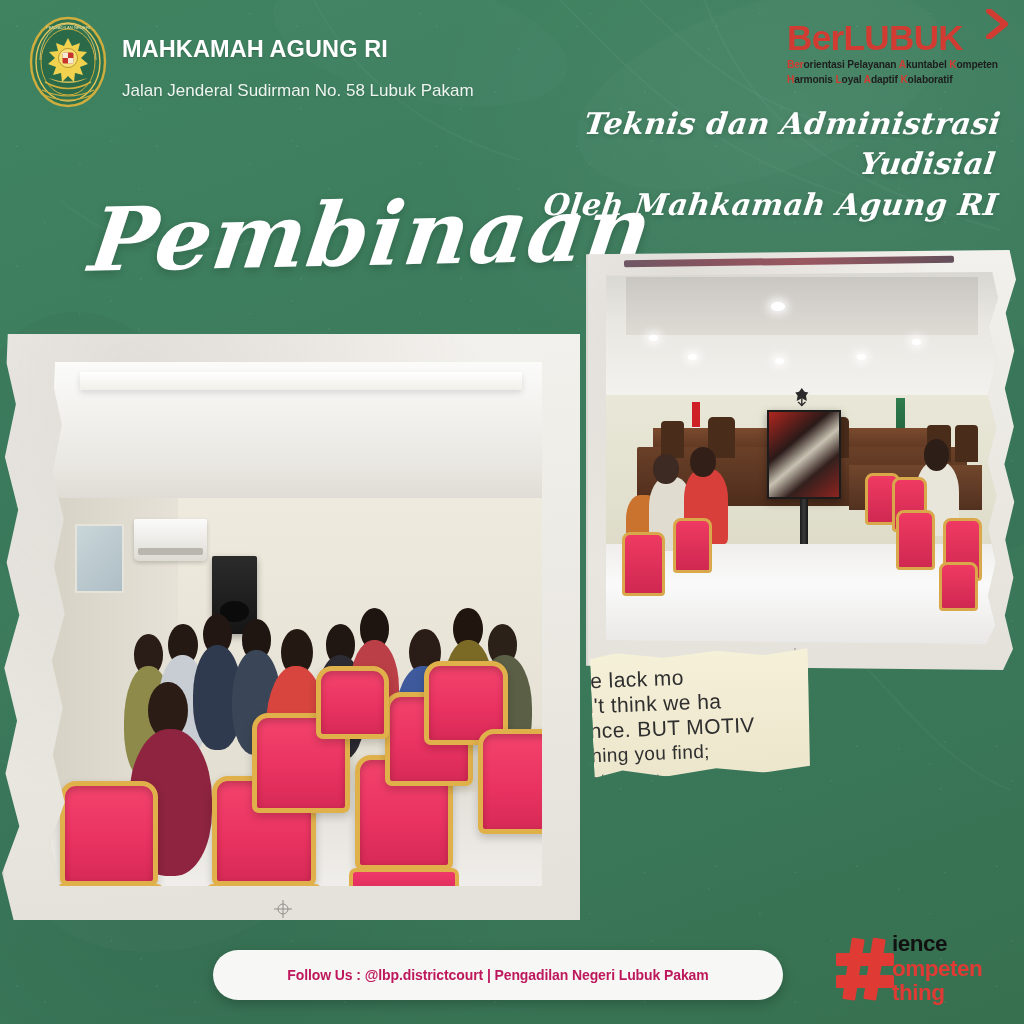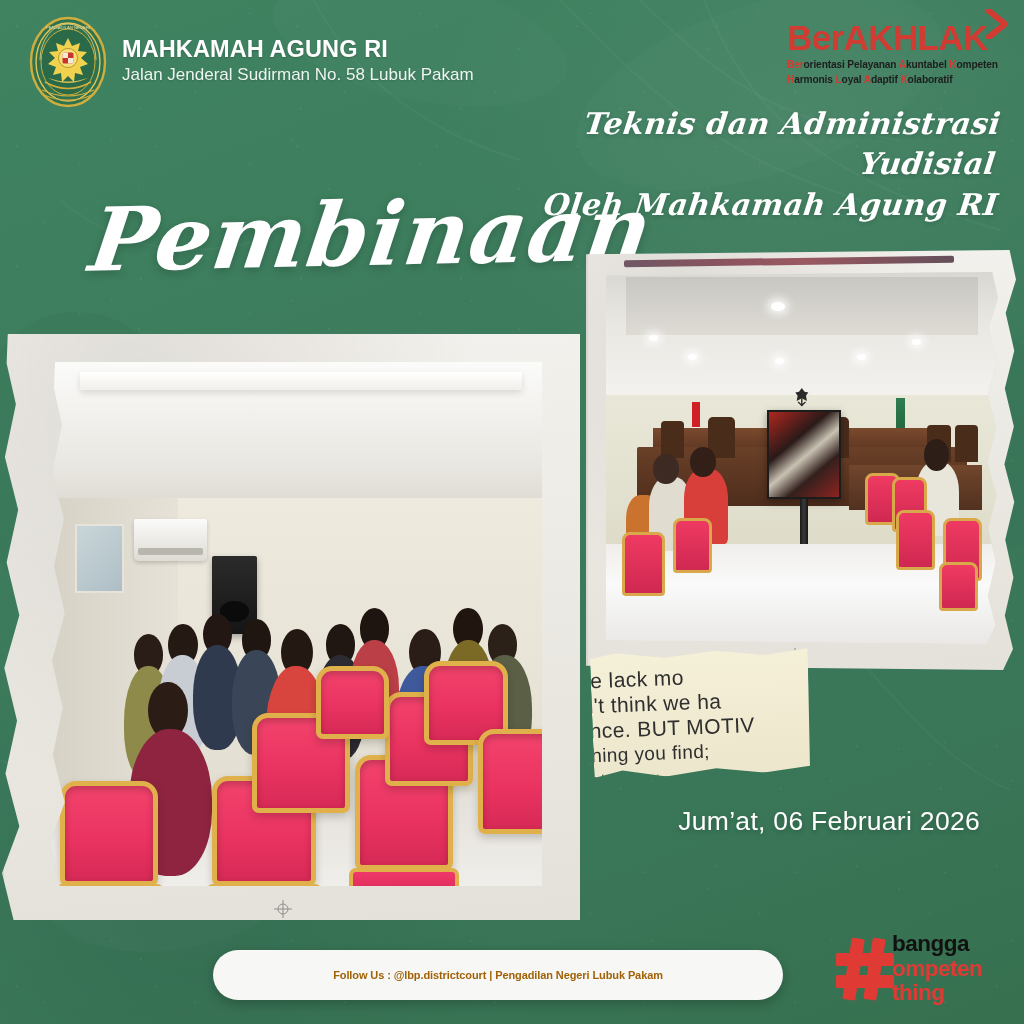--- a/index.html
+++ b/index.html
@@ -39,21 +39,21 @@
   
   .header{ position:absolute; left:28px; top:16px; display:flex; align-items:flex-start; gap:14px; }
   .seal{ width:80px; height:92px; flex:0 0 auto; position:relative; }
   .seal svg{ display:block; }
   .header-text{ padding-top:20px; }
   .h-line1,.h-line2{
     color:#ffffff; font-weight:bold; letter-spacing:.1px;
     font-size:23.5px; line-height:27px; text-shadow:0 1px 2px rgba(0,0,0,.18);
   }
   .h-line3{
-    color:#eef4f0; font-size:17px; line-height:24px; margin-top:0;
+    color:#eef4f0; font-size:17px; line-height:24px; margin-top:16px;
     text-shadow:0 1px 2px rgba(0,0,0,.16);
   }
 
   
   .berakhlak{ position:absolute; right:22px; top:20px; width:215px; text-align:left; }
   .bk-word{ position:relative; font-size:35px; font-weight:bold; line-height:36px; letter-spacing:-.6px; }
   .bk-ber{ color:#d23b31; }
   .bk-akhlak{ color:#d23b31; }
   .bk-arrow{
     position:absolute; right:-9px; top:-11px;
@@ -211,21 +211,21 @@
   }
 
   
   .footer-pill{
     position:absolute; left:213px; top:950px; width:570px; height:50px;
     background:#f7f7f5; border-radius:26px;
     box-shadow:0 4px 12px rgba(0,0,0,.22);
     display:flex; align-items:center; justify-content:center;
   }
   .footer-pill span{
-    color:#a16207; font-weight:bold; font-size:11px; letter-spacing:-.1px;
+    color:#be185d; font-weight:bold; font-size:14px; letter-spacing:-.1px;
   }
 
   
   .bmb{ position:absolute; right:18px; top:930px; width:170px; height:82px; }
   .bmb .hash{ position:absolute; left:0; top:6px; width:58px; height:66px; }
   .bmb .words{ position:absolute; left:56px; top:2px; }
   .bmb .w{ font-weight:bold; font-size:22.5px; line-height:24.5px; letter-spacing:-.5px; }
   .bmb .w1{ color:#111111; }
   .bmb .w2{ color:#e03a35; }
   .bmb .w3{ color:#e03a35; }
@@ -285,21 +285,21 @@
       </svg>
     </div>
     <div class="header-text">
       <div class="h-line1">MAHKAMAH AGUNG RI</div>
       <div class="h-line3">Jalan Jenderal Sudirman No. 58 Lubuk Pakam</div>
     </div>
   </div>
 
   <div class="berakhlak">
     <div class="bk-word">
-      <span class="bk-ber">Ber</span><span class="bk-akhlak">AKHLAK</span>
+      <span class="bk-ber">Ber</span><span class="bk-akhlak">LUBUK</span>
       <svg class="bk-arrow" viewBox="0 0 26 30">
         <path d="M4 2 L20 15 L4 28" fill="none" stroke="#d23b31" stroke-width="6" stroke-linecap="round" stroke-linejoin="round"></path>
       </svg>
     </div>
     <div class="bk-sub">
       <span class="hl">Ber</span>orientasi Pelayanan <span class="hl">A</span>kuntabel <span class="hl">K</span>ompeten
     </div>
     <div class="bk-sub">
       <span class="hl">H</span>armonis <span class="hl">L</span>oyal <span class="hl">A</span>daptif <span class="hl">K</span>olaboratif
     </div>
@@ -454,35 +454,34 @@
           <div class="back"></div>
         </div>
       </div>
     </div>
     <svg class="reg-mark" style="left:272px; top:566px;" viewBox="0 0 18 18">
       <circle cx="9" cy="9" r="5" fill="none" stroke="#4a4a4a" stroke-width="1"></circle>
       <path d="M9 0 V18 M0 9 H18" stroke="#4a4a4a" stroke-width="1"></path>
     </svg>
   </div>
 
-  <div class="date">Jum’at, 06 Februari 2026</div>
 
   <div class="footer-pill">
     <span>Follow Us : @lbp.districtcourt | Pengadilan Negeri Lubuk Pakam</span>
   </div>
 
   <div class="bmb">
     <svg class="hash" viewBox="0 0 58 66">
       <g fill="#e03a35">
         <rect x="11" y="2" width="13" height="62" rx="1.5" transform="rotate(9 17 33)"></rect>
         <rect x="32" y="2" width="13" height="62" rx="1.5" transform="rotate(9 38 33)"></rect>
         <rect x="0" y="17" width="58" height="13" rx="1.5"></rect>
         <rect x="0" y="39" width="58" height="13" rx="1.5"></rect>
       </g>
     </svg>
     <div class="words">
-      <div class="w w1">bangga</div>
+      <div class="w w1">ience</div>
       <div class="w w2">ompeten</div>
       <div class="w w3">thing</div>
     </div>
   </div>
 
 </div>
 
 </body></html>

